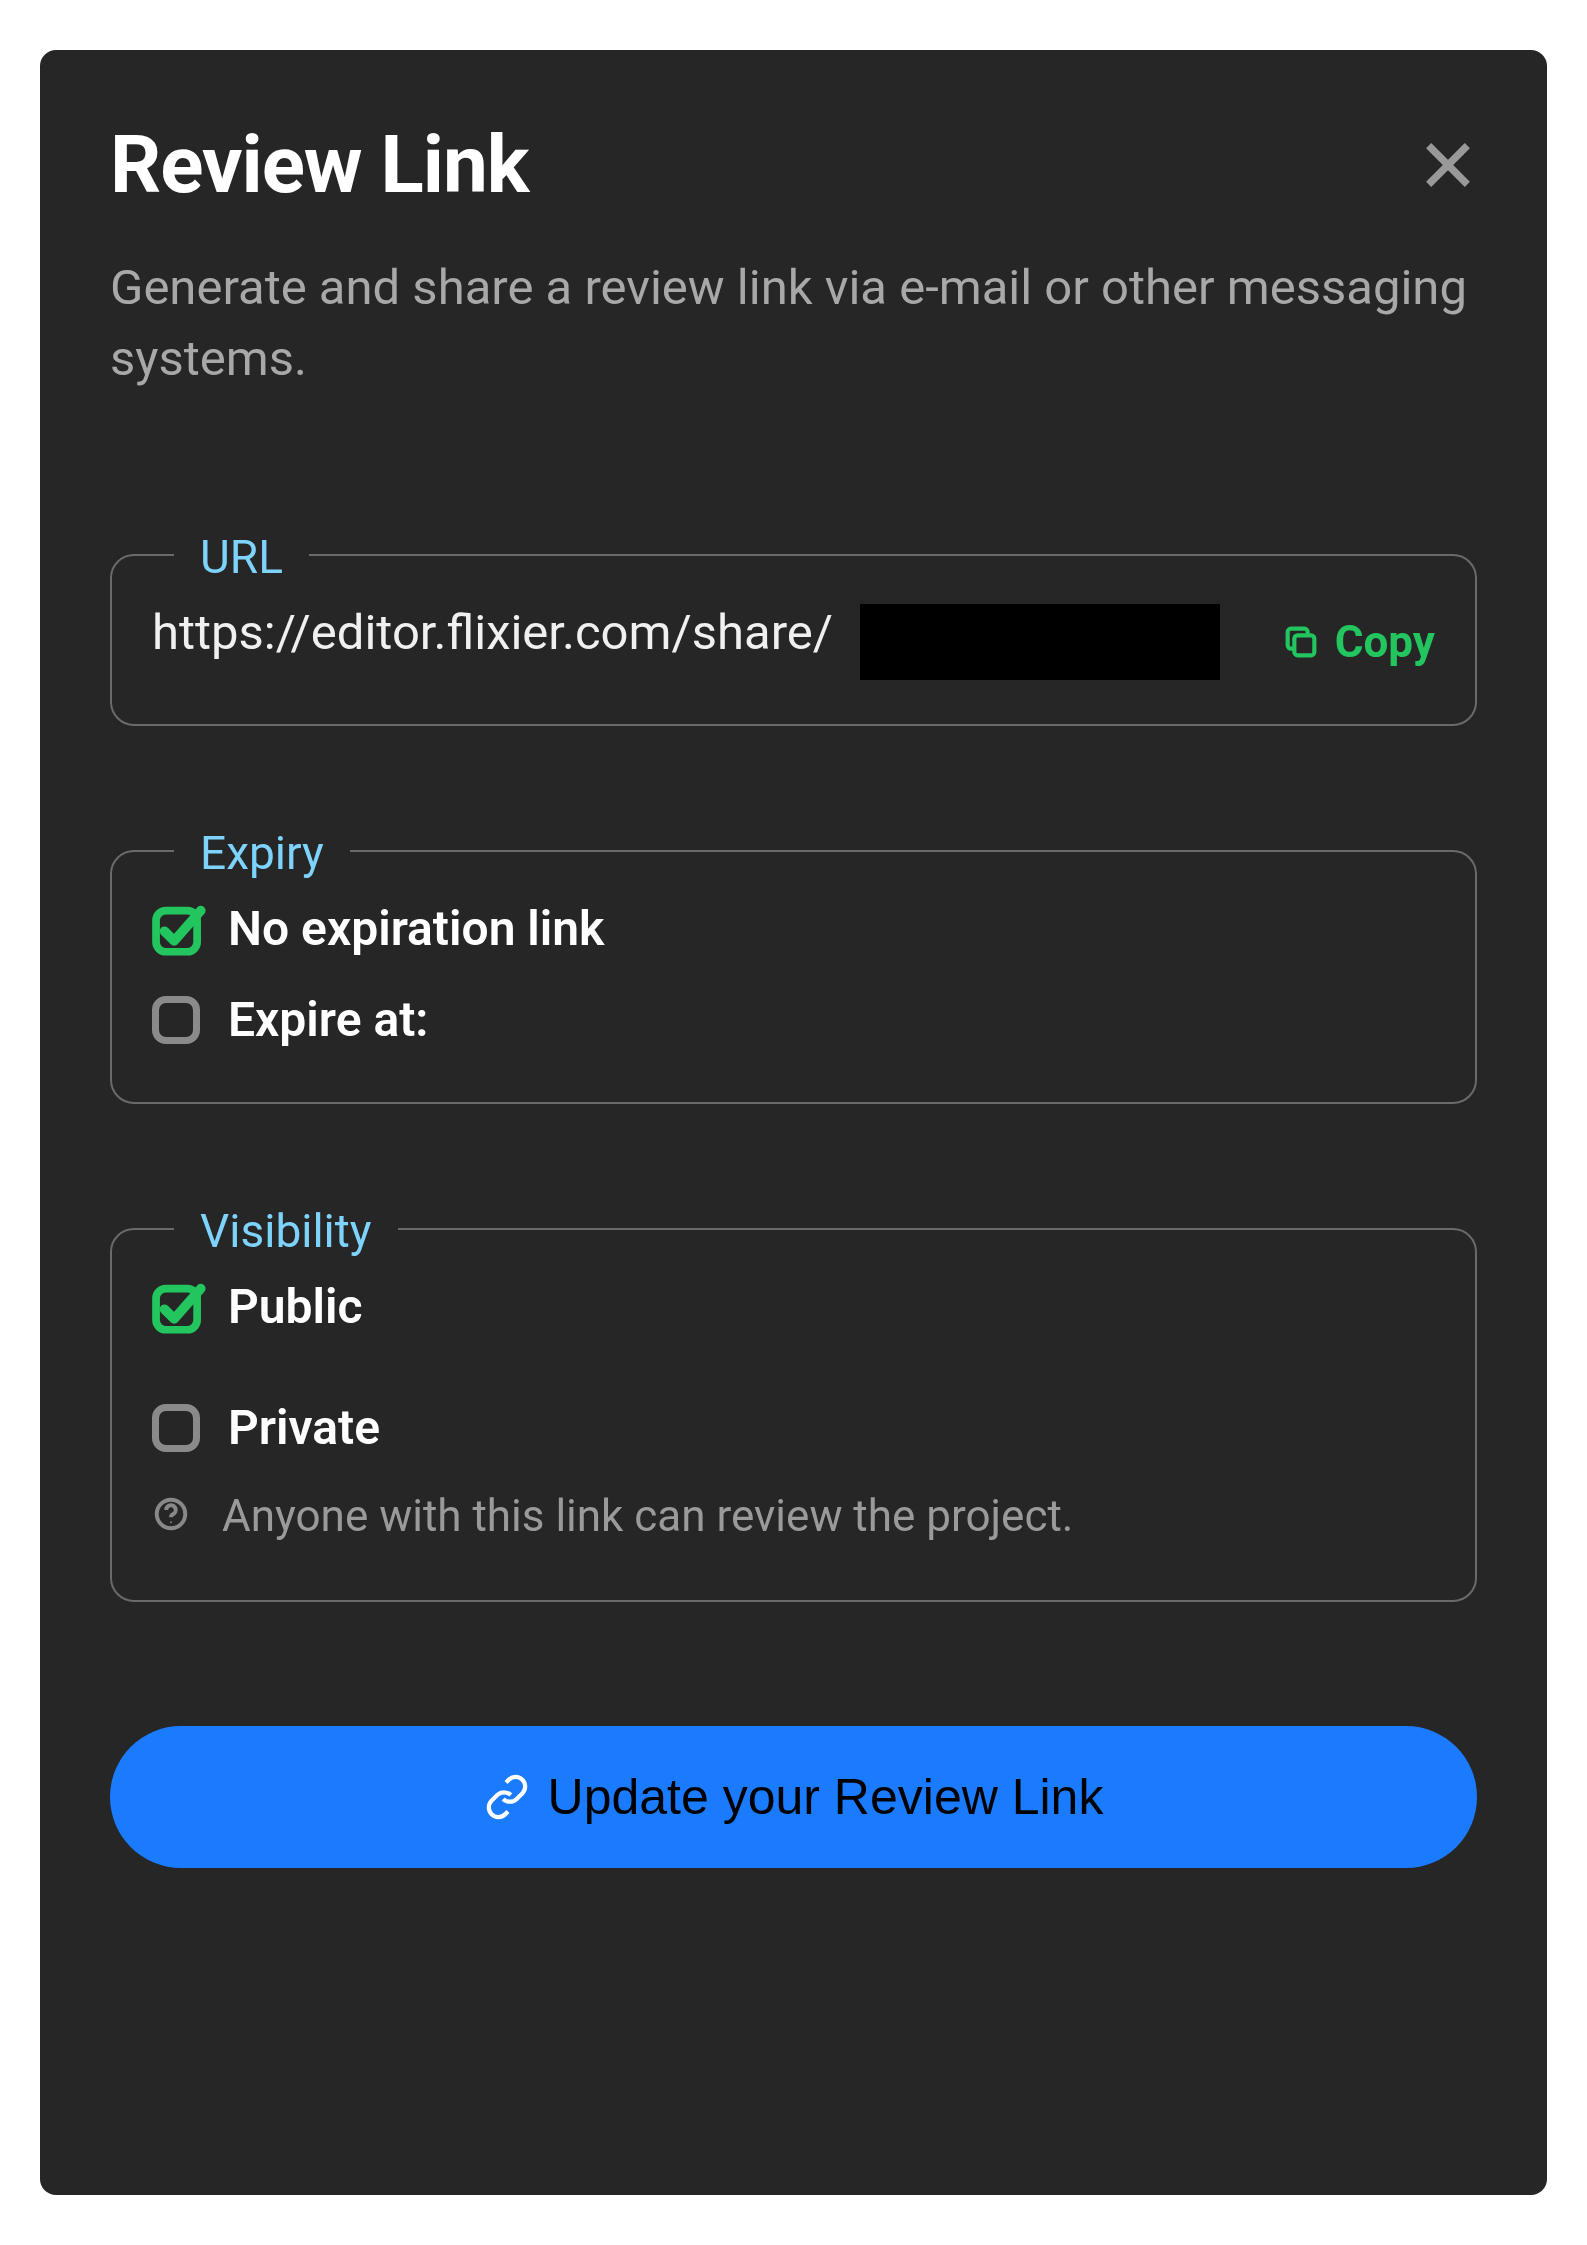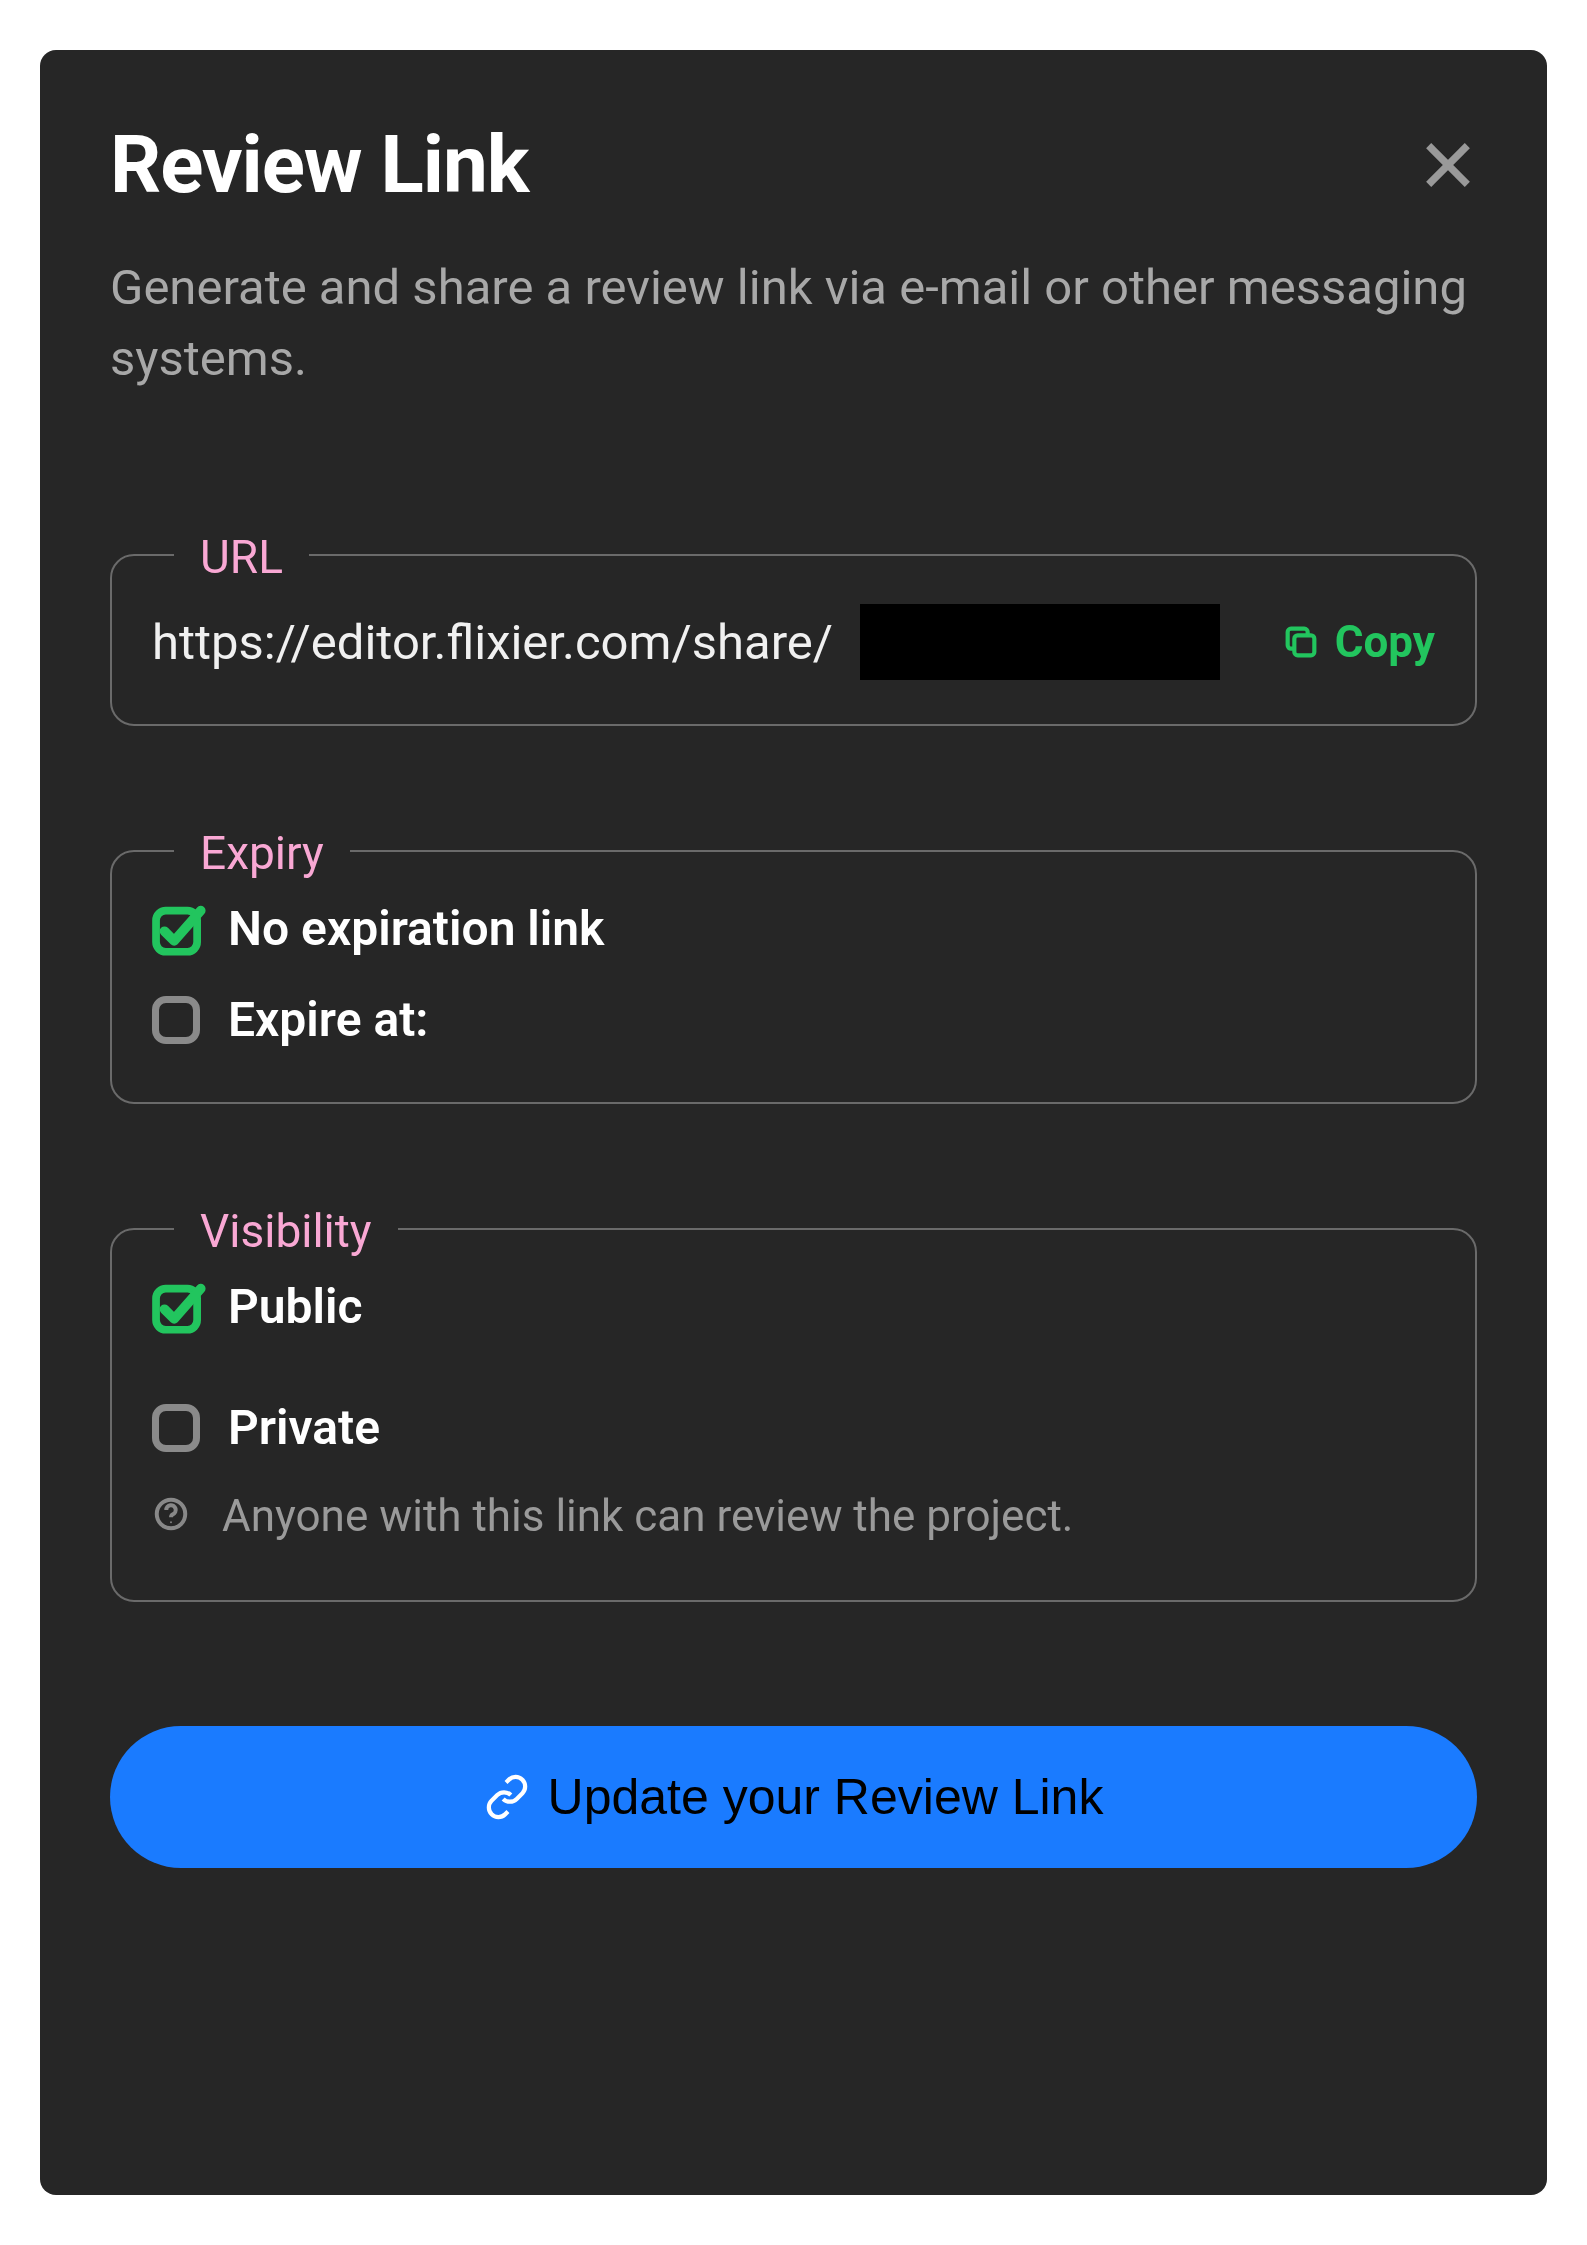--- a/index.html
+++ b/index.html
@@ -63,26 +63,25 @@
     .fieldset-visibility {
       padding-bottom: 58px;
     }
     .legend {
       position: absolute;
       top: -26px;
       left: 62px;
       background: #262626;
       padding: 0 26px;
       font-size: 46px;
-      color: #f9a8d4;
+      color: #7dd3fc;
       font-weight: 400;
     }
     .url-row {
       display: flex;
-      align-items: center;
       justify-content: space-between;
       gap: 33px;
     }
     .url-text {
       font-size: 49px;
       color: #f0f0f0;
       white-space: nowrap;
       overflow: hidden;
       flex: 0 0 auto;
     }

